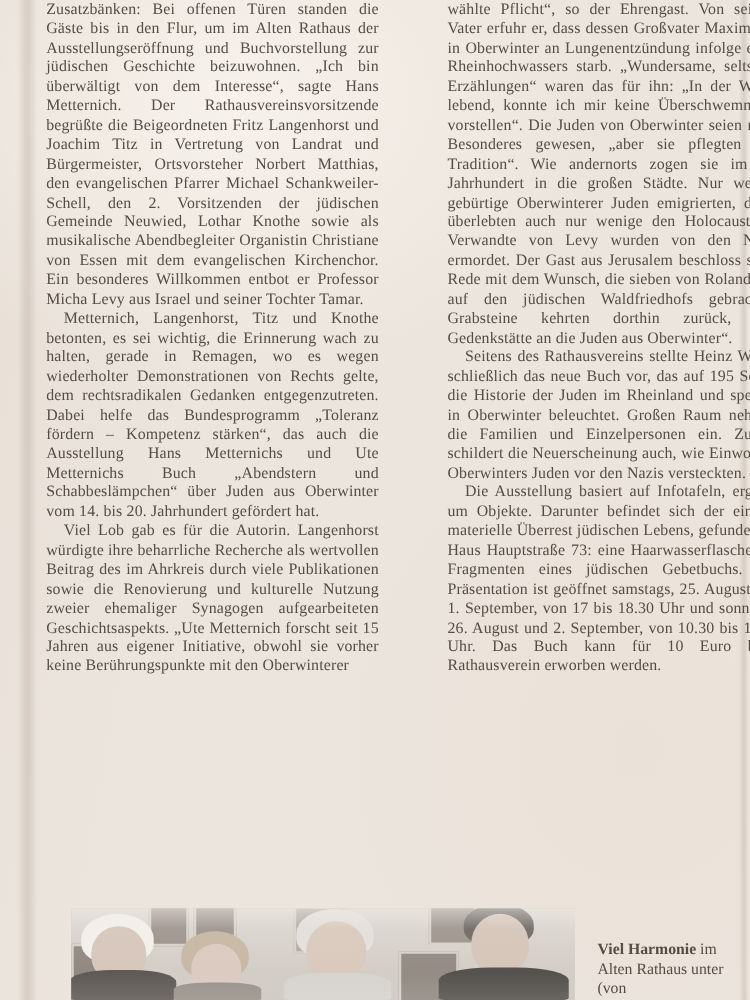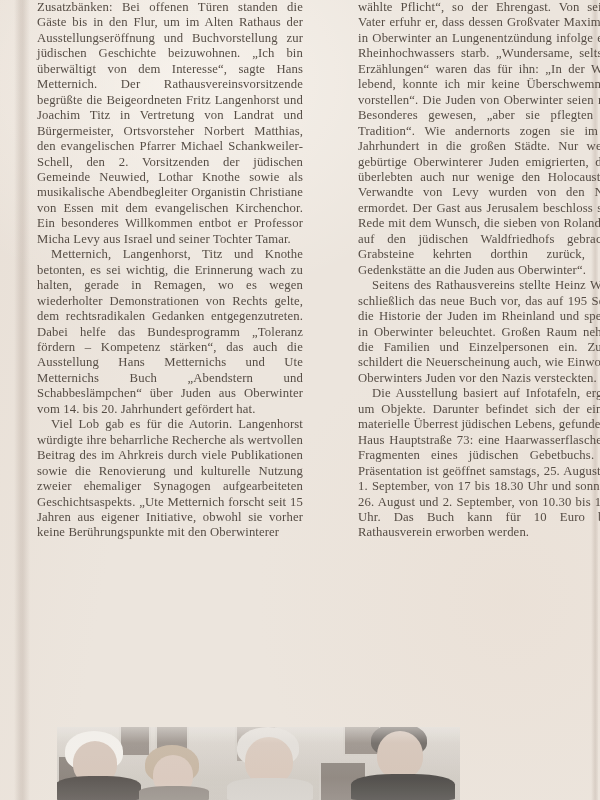--- a/index.html
+++ b/index.html
@@ -224,14 +224,17 @@
       <div class="person" style="left:300px; width:92px; height:73px;">
         <div class="hair" style="left:14px; top:-4px; width:56px; height:34px; background:#5d5249;"></div>
         <div class="head" style="left:20px; top:4px;  width:46px; height:48px; background:#d8b79f;"></div>
         <div class="body" style="left:-6px; width:104px; height:26px; background:#3c3730;"></div>
       </div>
 
       <div class="photo-fade"></div>
     </div>
   </div>
 
+  <div class="caption">
+    <span class="lead">Viel Harmonie</span><span class="rest"> im Alten Rathaus unter (von</span>
+  </div>
 
 </div>
 
 </body></html>

